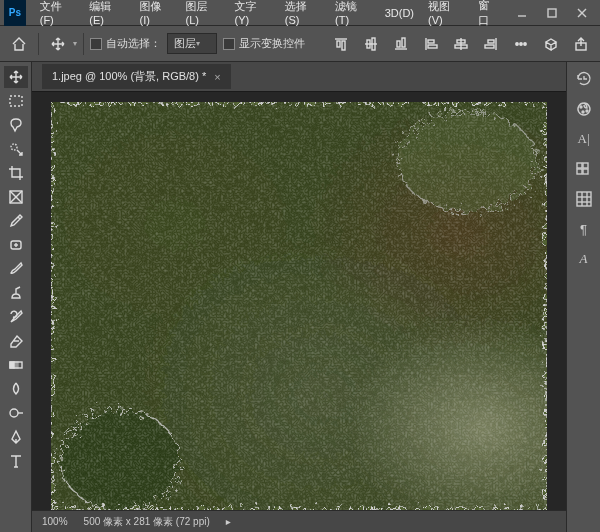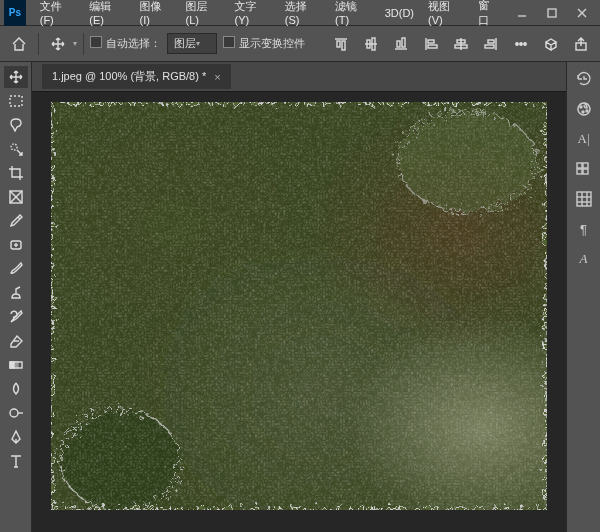--- a/index.html
+++ b/index.html
@@ -29,21 +29,21 @@
   .optbar {
     display: flex; align-items: center; height: 36px; background: #535353;
     padding: 0 6px; gap: 6px; border-bottom: 1px solid #2a2a2a;
   }
   .icon-btn {
     width: 26px; height: 24px; display: flex; align-items: center; justify-content: center;
     cursor: pointer; color: #ddd;
   }
   .small-arrow { font-size: 8px; color: #aaa; margin-left: -4px; }
   .vsep { width: 1px; height: 22px; background: #3a3a3a; }
-  .opt-chk { display:flex; align-items:flex-start; gap:4px; color:#ddd; }
+  .opt-chk { display:flex; align-items:center; gap:4px; color:#ddd; }
   .opt-chk .box { width:12px; height:12px; border:1px solid #888; background:#3a3a3a; }
   .opt-select {
     background:#404040; border:1px solid #2a2a2a; color:#ddd; padding:2px 6px;
     display:flex; align-items:center; gap:4px; min-width:50px;
   }
   .opt-right { margin-left:auto; display:flex; gap:4px; align-items:center;}
   .workarea { flex:1; display:flex; min-height:0; }
   .toolbar-left {
     width: 32px; background:#535353; display:flex; flex-direction:column;
     padding: 4px 0; gap:2px; align-items:center; border-right:1px solid #2a2a2a;
@@ -350,20 +350,25 @@
               <rect width="500" height="410" fill="url(#b2)" opacity="0.85"></rect>
               <rect width="500" height="410" fill="url(#b3)" opacity="0.7"></rect>
               <rect width="500" height="410" fill="url(#b4)" opacity="0.6"></rect>
               <ellipse cx="70" cy="360" rx="60" ry="50" fill="#2a3a12" opacity="0.8"></ellipse>
               <ellipse cx="420" cy="60" rx="70" ry="50" fill="#4a5a30" opacity="0.6"></ellipse>
             </g>
             <rect width="500" height="410" filter="url(#spec)" style="mix-blend-mode:screen"></rect>
           </svg>
         </div>
       </div>
+      <div class="statusbar">
+        <span>100%</span>
+        <span>500 像素 x 281 像素 (72 ppi)</span>
+        <span>▸</span>
+      </div>
     </div>
 
     <div class="panel-right">
       <div class="p-icon">
           <svg width="18" height="18">
             <path d="M3 9 A6 6 0 1 1 5 13 M3 9 L3 5 M3 9 L7 9 M9 6 V9 H12"></path>
           </svg>
         </div>
       <div class="p-icon">
           <svg width="18" height="18">

